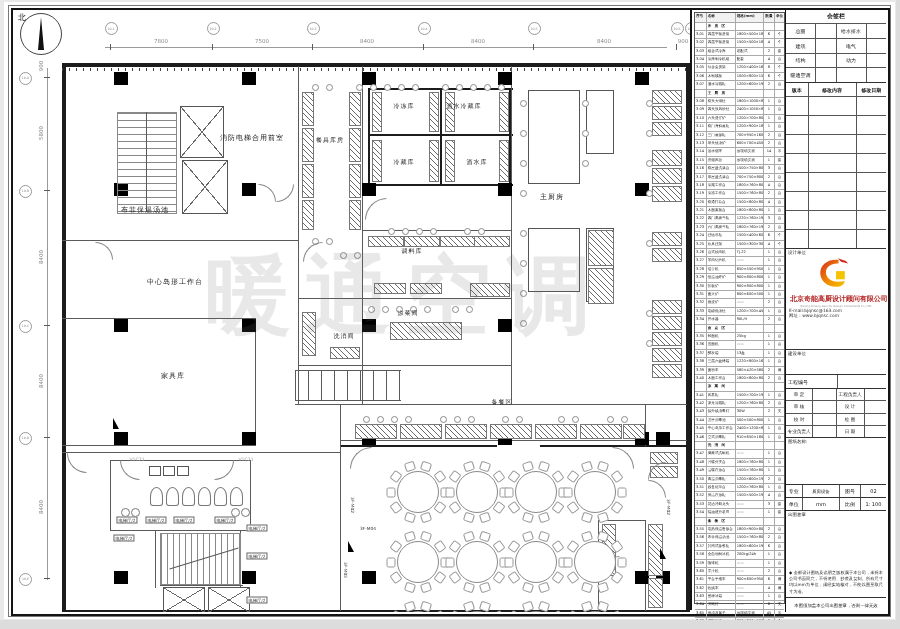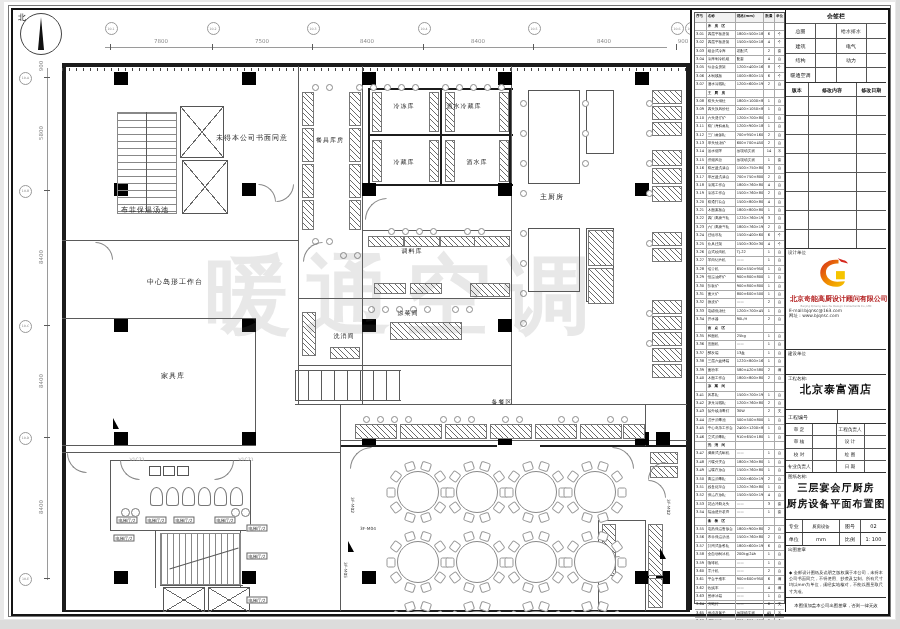--- a/index.html
+++ b/index.html
@@ -475,21 +475,21 @@
     <div class="bub" style="left: 19px; top: 319.5px; width: 11px; height: 11px;">10-C</div>
     <div class="wl" style="left: 44px; top: 437px; width: 6px; height: 1px;"></div>
     <div class="bub" style="left: 19px; top: 431.5px; width: 11px; height: 11px;">10-D</div>
     <div class="wl" style="left: 44px; top: 578px; width: 6px; height: 1px;"></div>
     <div class="bub" style="left: 19px; top: 572.5px; width: 11px; height: 11px;">10-E</div>
     <div class="dimtv" style="left: 41px; top: 66px;">900</div>
     <div class="dimtv" style="left: 41px; top: 133px;">5800</div>
     <div class="dimtv" style="left: 41px; top: 257px;">8400</div>
     <div class="dimtv" style="left: 41px; top: 381px;">8400</div>
     <div class="dimtv" style="left: 41px; top: 507px;">8400</div>
-    <div class="plabel room" style="left: 252px; top: 138px; z-index: 6;">未得本公司书面同意</div>
+    <div class="plabel room" style="left: 252px; top: 138px; z-index: 6;">消防电梯合用前室</div>
     <div class="plabel room" style="left: 145px; top: 210px; z-index: 6;">布菲保温汤池</div>
     <div class="plabel room" style="left: 175px; top: 282px; z-index: 6;">中心岛形工作台</div>
     <div class="plabel room" style="left: 173px; top: 376px; z-index: 6;">家具库</div>
     <div class="plabel room s6" style="left: 330px; top: 140px; z-index: 6;">餐具库房</div>
     <div class="plabel room s6" style="left: 404px; top: 106px; z-index: 6;">冷冻库</div>
     <div class="plabel room s6" style="left: 464px; top: 106px; z-index: 6;">酒水冷藏库</div>
     <div class="plabel room s6" style="left: 404px; top: 162px; z-index: 6;">冷藏库</div>
     <div class="plabel room s6" style="left: 477px; top: 162px; z-index: 6;">酒水库</div>
     <div class="plabel room" style="left: 552px; top: 197px; z-index: 6;">主厨房</div>
     <div class="plabel room s6" style="left: 412px; top: 251px; z-index: 6;">调料库</div>
@@ -1068,24 +1068,20 @@
     <div class="cmp-cn">北京奇能高厨设计顾问有限公司</div>
     <div class="cmp-en">Beijing Qineng Gaochu Design Consultants Co.,LTD</div>
     <div class="cmp-line">E-mail:bjqnsc@163.com</div>
     <div class="cmp-line">网址：www.bjqnsc.com</div>
   </div>
 
   <div class="sect" style="flex:0 0 24px;">
     <div class="slab">建设单位</div>
   </div>
 
-  <div class="sect" style="flex:0 0 34px;">
-    <div class="slab">工程名称:</div>
-    <div class="bigval">北京泰富酒店</div>
-  </div>
 
   <div class="sect" style="flex:0 0 13px;display:flex;">
     <div class="tcell" style="width:50%;justify-content:flex-start;padding-left:2px;">工程编号</div>
     <div class="tcell" style="width:50%;"></div>
   </div>
 
   <div class="sect" style="flex:0 0 48px;display:flex;flex-direction:column;">
     <div style="display:flex;flex-direction:column;flex:1;">
 
     <div class="trow" style="flex:1;">
@@ -1110,24 +1106,20 @@
         <div class="tcell" style="width:27%;font-size:4.6px;">专业负责人</div>
         <div class="tcell" style="width:23%;"></div>
         <div class="tcell" style="width:28%;font-size:4.6px;">日 期</div>
         <div class="tcell" style="width:22%;"></div>
       </div>
       </div>
   </div>
 
   <div class="sect" style="flex:0 0 46px;">
     <div class="slab">图纸名称:</div>
-    <div class="dwgname">
-      <div>三层宴会厅厨房</div>
-      <div>厨房设备平面布置图</div>
-    </div>
   </div>
 
   <div class="sect" style="flex:0 0 12px;display:flex;">
     <div class="tcell" style="width:16%;">专业</div>
     <div class="tcell" style="width:38%;font-size:4.4px;">厨房设备</div>
     <div class="tcell" style="width:20%;">图号</div>
     <div class="tcell" style="width:26%;">02</div>
   </div>
   <div class="sect" style="flex:0 0 12px;display:flex;">
     <div class="tcell" style="width:16%;">单位</div>

